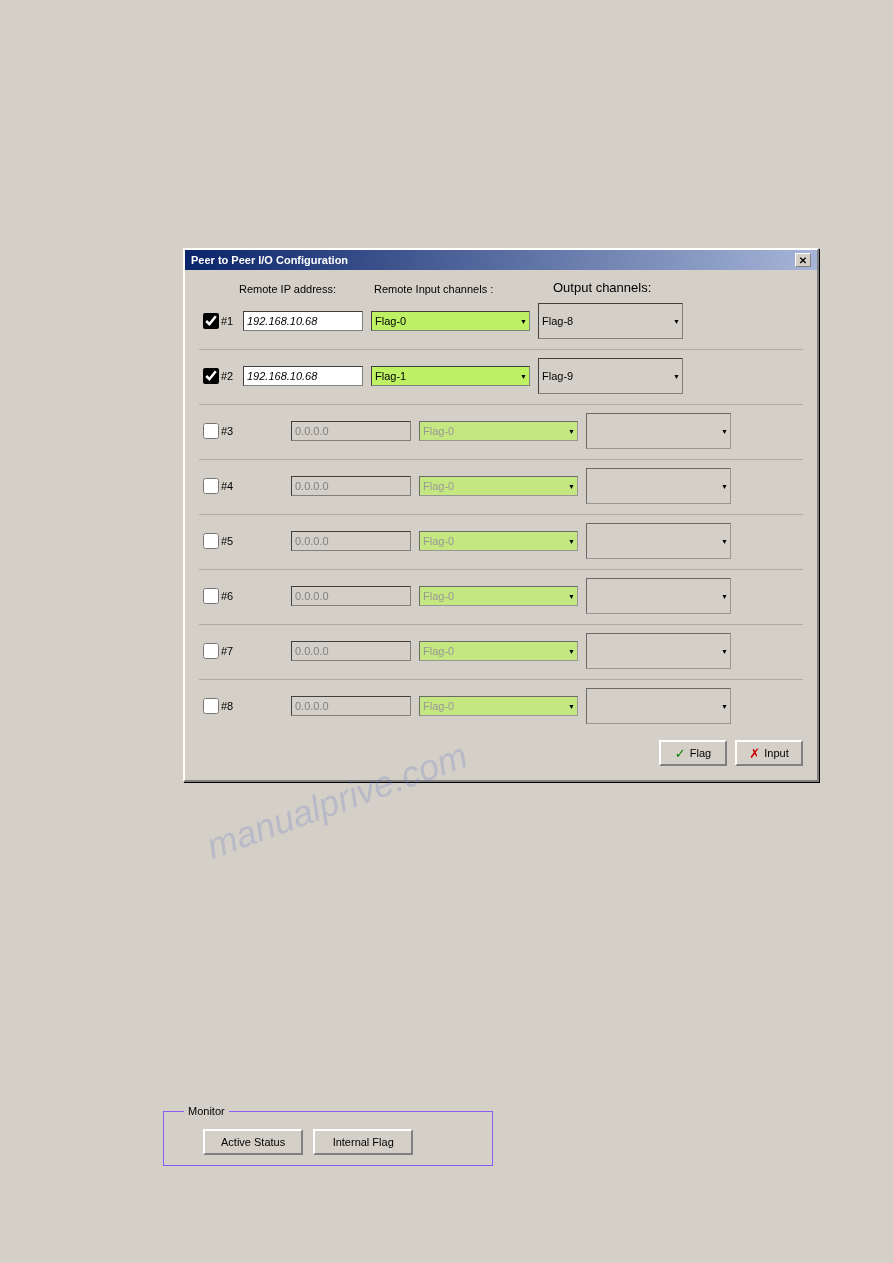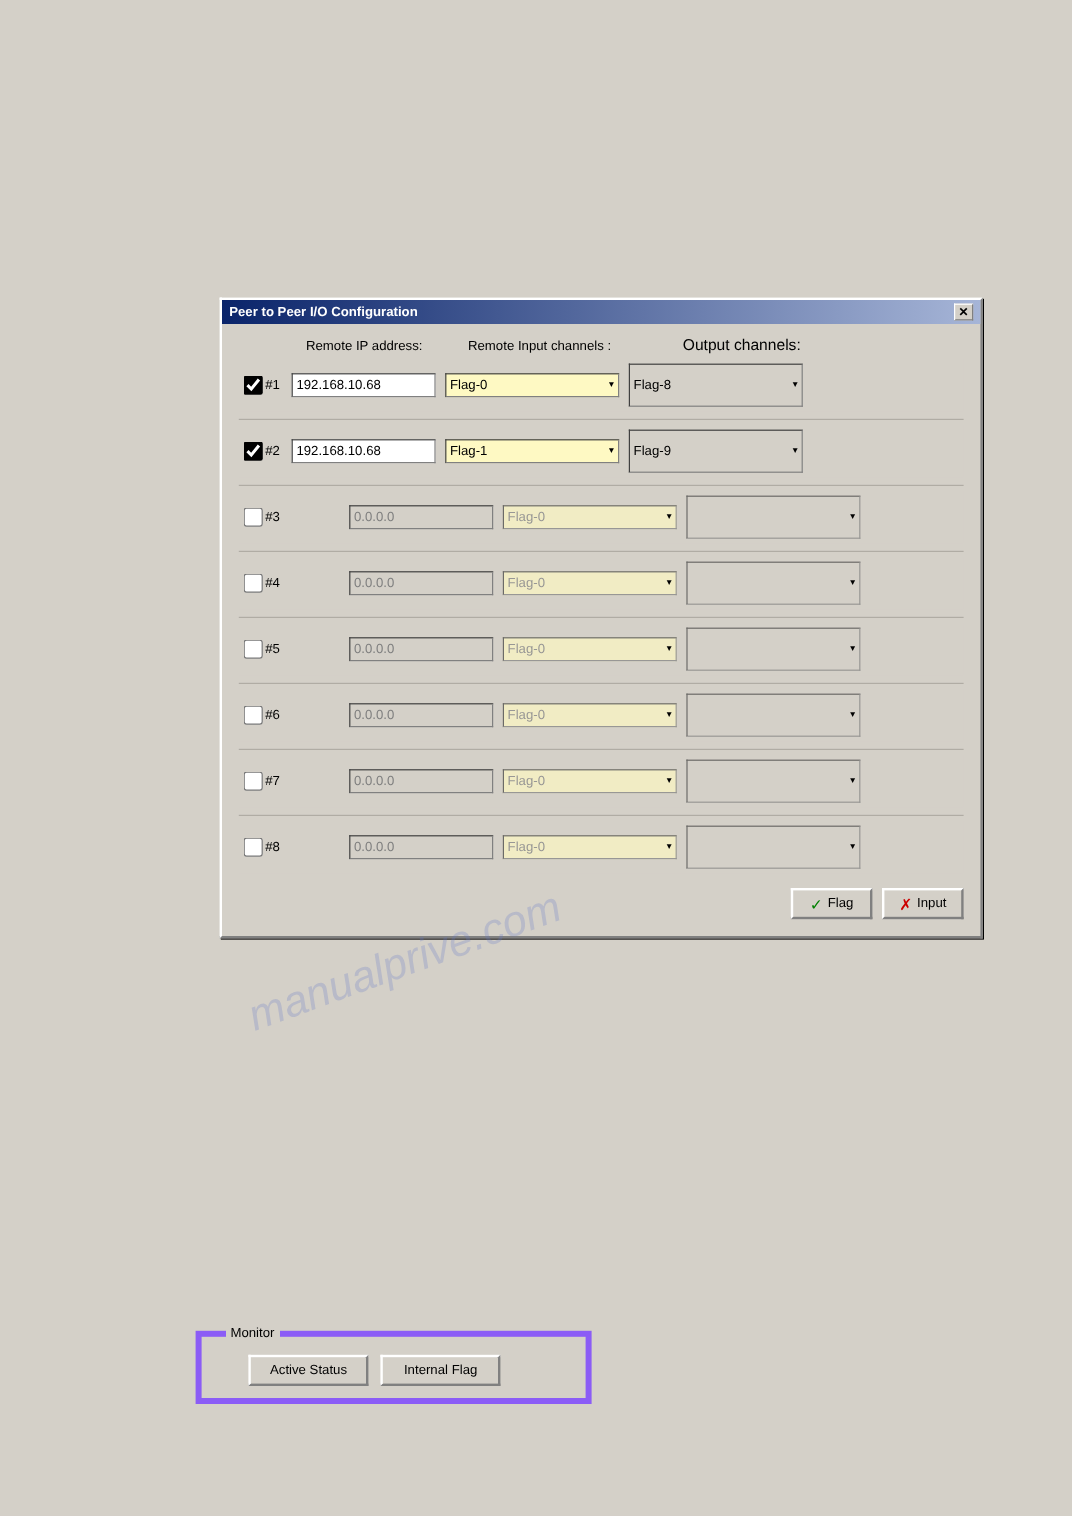--- a/index.html
+++ b/index.html
@@ -65,21 +65,21 @@
     
     .col-headers {
       display: flex;
       align-items: flex-end;
       margin-bottom: 4px;
       padding-left: 30px;
     }
 
     .col-header-ip {
       width: 135px;
-      margin-left: 26px;
+      margin-left: 10px;
       font-size: 11px;
     }
 
     .col-header-remote {
       width: 155px;
       font-size: 11px;
     }
 
     .col-header-output {
       width: 140px;
@@ -139,26 +139,26 @@
       font-size: 7px;
       position: absolute;
       right: 3px;
       top: 50%;
       transform: translateY(-50%);
       pointer-events: none;
       color: #000;
     }
 
     .select-wrapper select {
-      width: 145px;
+      width: 159px;
       height: 20px;
       border: 1px solid #808080;
       border-top-color: #404040;
       border-left-color: #404040;
-      background: #fef9c3;
+      background: #bef264;
       font-size: 11px;
       padding: 0 16px 0 3px;
       appearance: none;
       -webkit-appearance: none;
       cursor: pointer;
     }
 
     .select-wrapper select:disabled {
       color: #808080;
     }
@@ -254,21 +254,21 @@
 
     
     .monitor-panel {
       position: absolute;
       top: 1105px;
       left: 163px;
       width: 330px;
     }
 
     .monitor-fieldset {
-      border: 5px solid #8b5cf6;
+      border: 1px solid #8b5cf6;
       padding: 8px 12px 10px 12px;
       background: #d4d0c8;
     }
 
     .monitor-legend {
       font-size: 11px;
       padding: 0 4px;
       margin-left: 8px;
     }
 
@@ -287,20 +287,21 @@
       background: #d4d0c8;
       border: 2px solid #fff;
       border-right-color: #808080;
       border-bottom-color: #808080;
       min-width: 100px;
     }
 
     
     .row-active .row-ip-input {
       background: #fff;
+      font-style: italic;
     }
   </style>
 </head>
 <body>
 
 <div class="dialog">
   <div class="dialog-titlebar">
     <span class="dialog-title-text">Peer to Peer I/O Configuration</span>
     <div class="dialog-close-btn">✕</div>
   </div>

